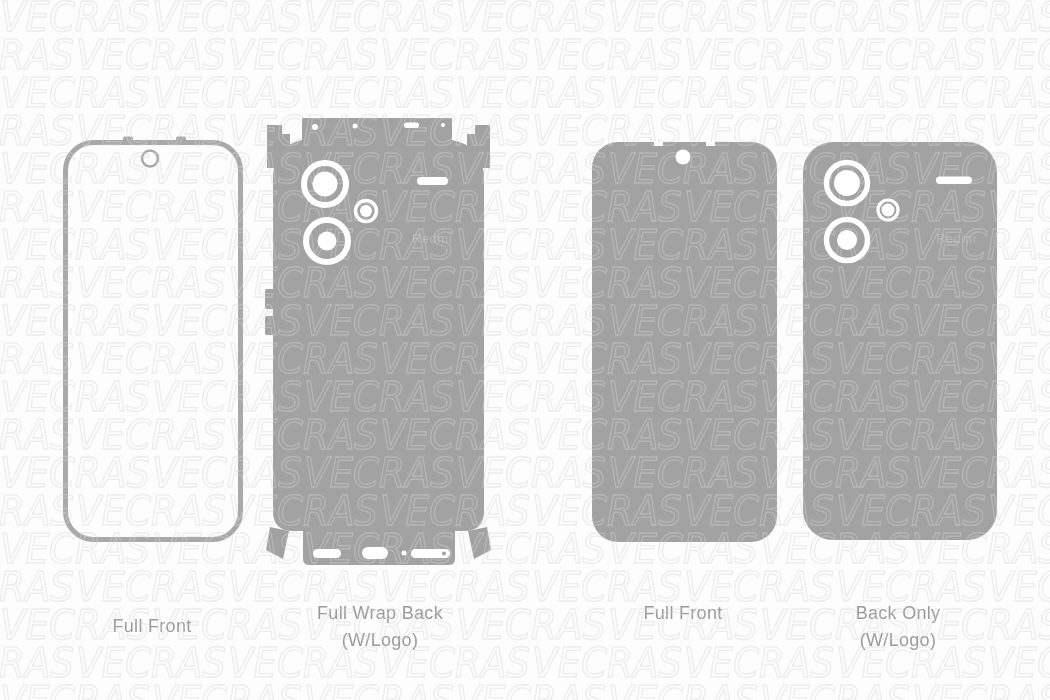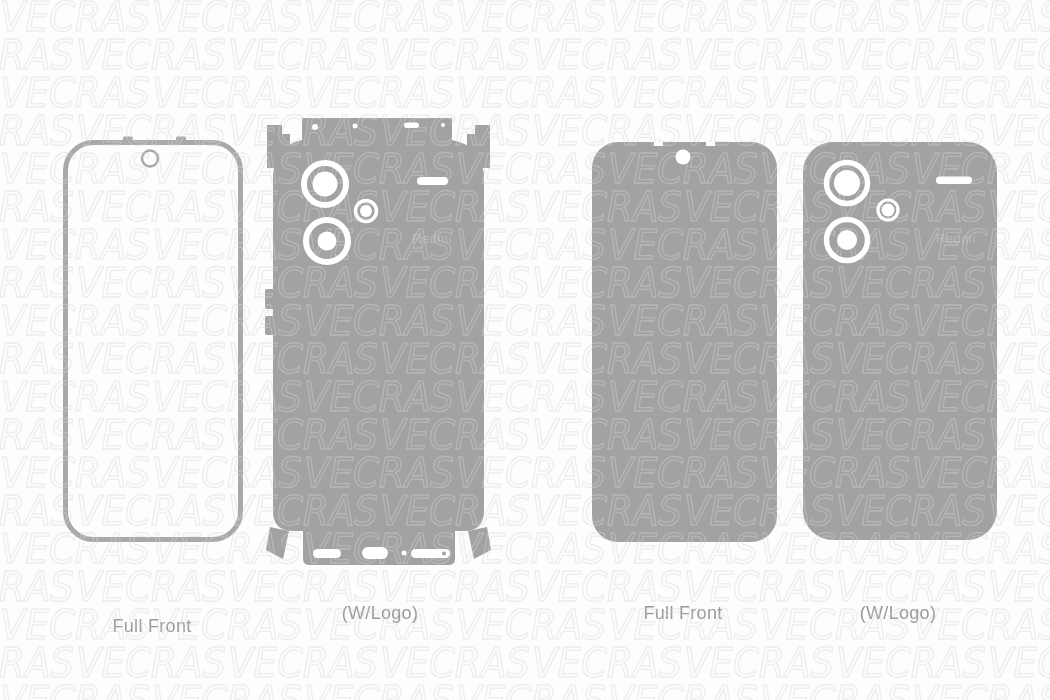--- a/index.html
+++ b/index.html
@@ -113,26 +113,28 @@
   </svg>
 
   <div class="logo" style="left:404px; top:231px; width:56px;">Redmi</div>
   <div class="logo" style="left:928px; top:231px; width:56px;">Redmi</div>
 
   <div class="label" style="left:57px; top:613px; width:190px;">
     <div>Full Front</div>
     <div></div>
   </div>
   <div class="label" style="left:278px; top:600px; width:204px;">
+    <div>Full Wrap Back</div>
     <div>(W/Logo)</div>
   </div>
   <div class="label" style="left:558px; top:600px; width:250px;">
     <div>Full Front</div>
   </div>
   <div class="label" style="left:796px; top:600px; width:204px;">
+    <div>Back Only</div>
     <div>(W/Logo)</div>
   </div>
 
   <svg class="layer overlay" viewBox="0 0 1050 700" xmlns="http://www.w3.org/2000/svg" opacity="0.22">
     <rect x="0" y="0" width="1050" height="700" fill="url(#wm-white)"></rect>
   </svg>
 
 </div>
 
 </body></html>

